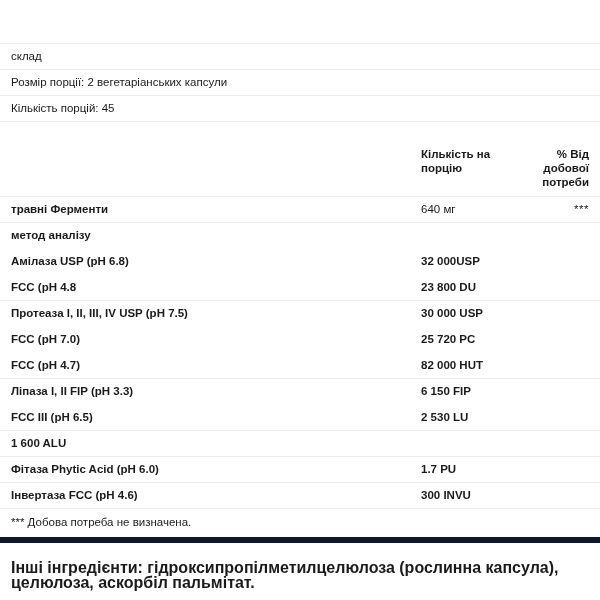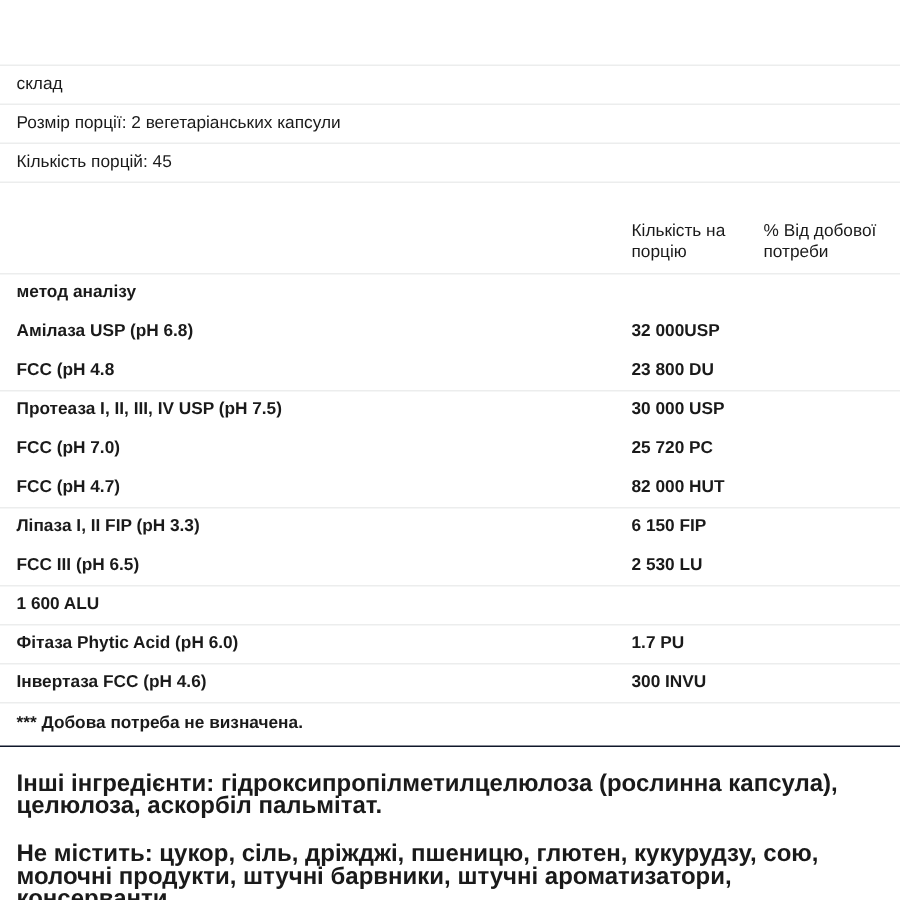--- a/index.html
+++ b/index.html
@@ -48,52 +48,53 @@
   .c-amount {
     flex: 0 0 88px;
     max-width: 88px;
     font-size: 11.5px;
     line-height: 15px;
   }
   .c-dv {
     flex: 1 1 auto;
     font-size: 11.5px;
     line-height: 15px;
+    text-align: right;
   }
 
   .bold  { font-weight: bold; }
   .norm  { font-weight: normal; }
 
   .head-cell {
-    font-weight: normal;
+    font-weight: bold;
     font-size: 11.5px;
     line-height: 14px;
     color: #1a1a1a;
   }
 
   .hdr-row {
     padding-top: 7px;
     padding-bottom: 7px;
     border-top: 1px solid transparent;
   }
 
   .stars {
     letter-spacing: 0.5px;
   }
 
   
   .footnote-row {
     border-top: 1px solid #eceded;
-    border-bottom: 1px solid #0f172a;
+    border-bottom: 6px solid #0f172a;
     padding: 6px 11px 7px 11px;
     box-sizing: border-box;
     width: 600px;
     font-size: 11.5px;
     line-height: 15px;
-    font-weight: bold;
+    font-weight: normal;
   }
 
   .notes {
     box-sizing: border-box;
     width: 600px;
     padding: 0 11px;
   }
   .note {
     font-size: 16px;
     line-height: 15px;
@@ -123,20 +124,25 @@
   <div class="row spacer"></div>
 
   <div class="row hdr-row no-rule">
     <div class="c-name head-cell"></div>
     <div class="c-amount head-cell">Кількість на порцію</div>
     <div class="c-dv head-cell">% Від добової потреби</div>
   </div>
 
   <div id="rows-container">
       <div class="row">
+        <div class="c-name bold">травні Ферменти</div>
+        <div class="c-amount norm">640 мг</div>
+        <div class="c-dv norm stars">***</div>
+      </div>
+      <div class="row">
         <div class="c-name bold">метод аналізу</div>
         <div class="c-amount bold"></div>
         <div class="c-dv norm stars"></div>
       </div>
       <div class="row no-rule">
         <div class="c-name bold">Амілаза USP (pH 6.8)</div>
         <div class="c-amount bold">32 000USP</div>
         <div class="c-dv norm stars"></div>
       </div>
       <div class="row no-rule">

